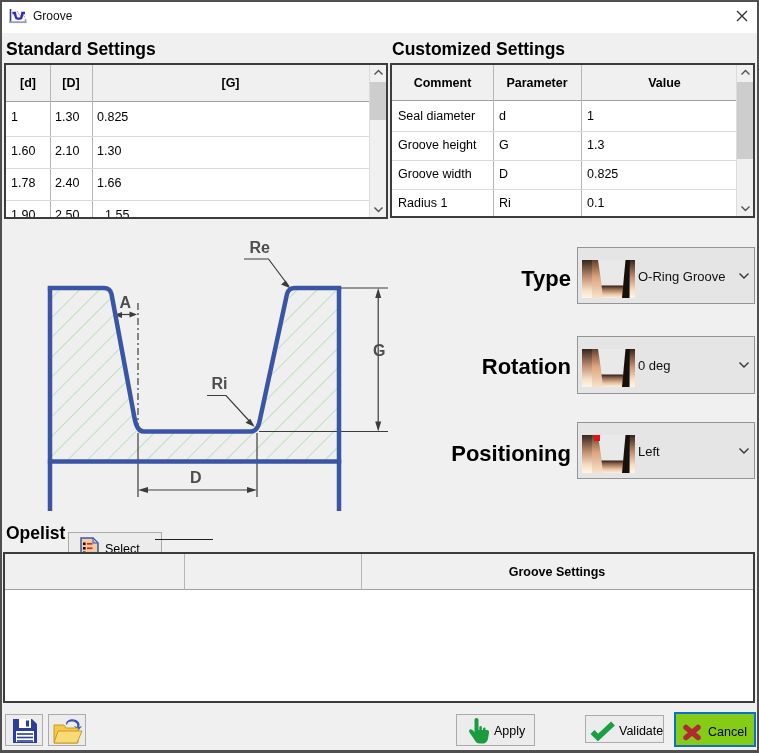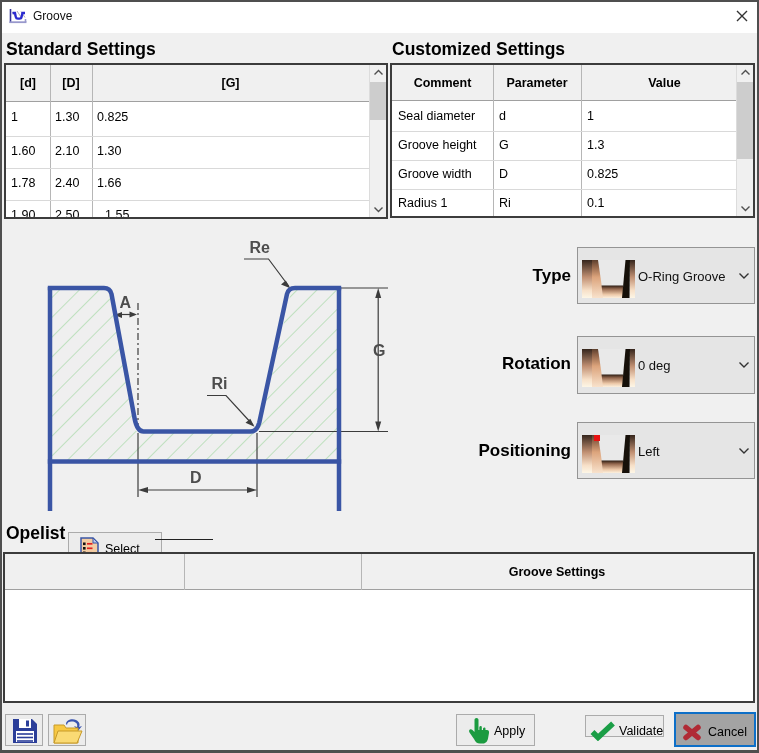--- a/index.html
+++ b/index.html
@@ -16,21 +16,21 @@
   .hdrrow { background:#f0f0f0; border-bottom:1px solid #a0a0a0; }
   .hdrcell { position:absolute; font-weight:bold; font-size:12.5px; color:#000; text-align:center; }
   .cell { position:absolute; font-size:12.5px; color:#000; }
   .vline { position:absolute; width:1px; background:#c8c8c8; }
   .hline { position:absolute; height:1px; background:#d9d9d9; }
   .sbar { position:absolute; background:#f0f0f0; border-left:1px solid #dcdcdc; }
   .sthumb { position:absolute; background:#cdcdcd; }
   
   .drop { left:577px; width:178px; height:57px; background:#e5e5e5; border:1px solid #949494; }
   .droptext { position:absolute; left:60px; font-size:13px; color:#101010; }
-  .droplabel { position:absolute; text-align:right; width:180px; left:391px; font-weight:bold; font-size:17px; color:#000; }
+  .droplabel { position:absolute; text-align:right; width:180px; left:391px; font-weight:bold; font-size:22px; color:#000; }
   .btn { position:absolute; background:#ececec; border:1px solid #ababab; }
   .btnlabel { font-size:12.5px; color:#000; }
 </style>
 </head>
 <body>
   <svg width="0" height="0" style="position:absolute;">
     <defs>
       <linearGradient id="gs" x1="0" y1="0" x2="0" y2="1">
         <stop offset="0" stop-color="#35251c"></stop>
         <stop offset="0.45" stop-color="#c08f72"></stop>
@@ -288,26 +288,26 @@
       <path d="M6 14 L30 14 L25 26 L2 26 Z" fill="#fada74" stroke="#c79a28" stroke-width="1"></path>
     </svg>
   </div>
 
   <div class="abs btn" style="left:456px; top:714px; width:79px; height:32px;">
     <svg class="abs" style="left:9px; top:2px;" width="24" height="28" viewBox="0 0 24 28">
       <path d="M10.5 1 C9 1 8.5 2 8.5 3 L8.5 15 L6.5 13 C4.5 11 2 13 3.5 15.5 L8 22 C9.5 25 11 26.5 14 26.5 L17 26.5 C20 26.5 21.5 24 22 21.5 L23 16 C23.3 14 22.5 13 21 13 L19.5 13 L19.5 11.5 C19.5 10 17.5 10 17 11.5 L17 13 L15.8 13 L15.8 10 C15.8 8.5 13.8 8.5 13.3 10 L13.3 13 L12.5 13 L12.5 3 C12.5 2 12 1 10.5 1 Z" fill="#1b9b40"></path>
     </svg>
     <div class="abs btnlabel" style="left:37px; top:9px;">Apply</div>
   </div>
-  <div class="abs btn" style="left:585px; top:715px; width:79px; height:22px;">
+  <div class="abs btn" style="left:585px; top:715px; width:79px; height:28px;">
     <svg class="abs" style="left:3px; top:5px;" width="28" height="20" viewBox="0 0 28 20">
       <path d="M3.5 11 L9 16.5 L24 2.5" stroke="#1a9e46" stroke-width="5.5" fill="none"></path>
     </svg>
     <div class="abs btnlabel" style="left:33px; top:8px;">Validate</div>
   </div>
-  <div class="abs btn" style="left:674px; top:712px; width:82px; height:35px; border:2px solid #0d6fc8; background:#a3a3a3;">
+  <div class="abs btn" style="left:674px; top:712px; width:82px; height:35px; border:2px solid #0d6fc8; background:#84cc16;">
     <svg class="abs" style="left:6px; top:9px;" width="20" height="19" viewBox="0 0 20 19">
       <path d="M4 4.5 L16 14.5 M16 4.5 L4 14.5" stroke="#b02a35" stroke-width="5.5" stroke-linecap="round"></path>
     </svg>
     <div class="abs btnlabel" style="left:32px; top:11px;">Cancel</div>
   </div>
 
   <div class="abs dialog-border"></div>
 
 </body></html>

